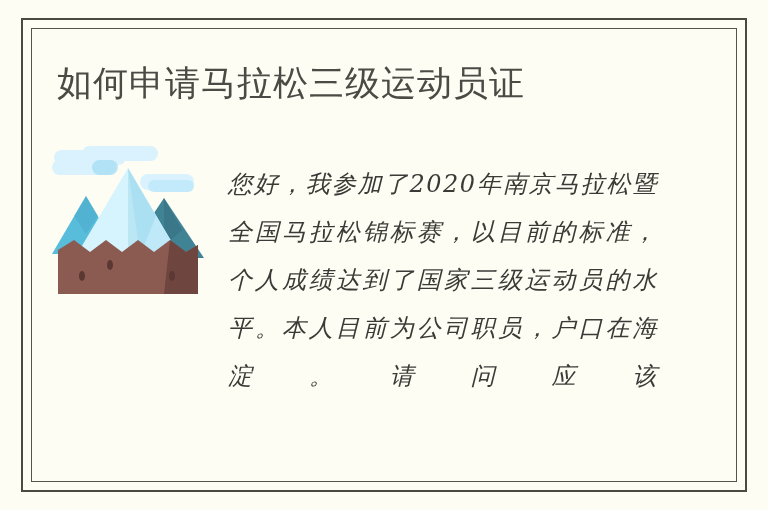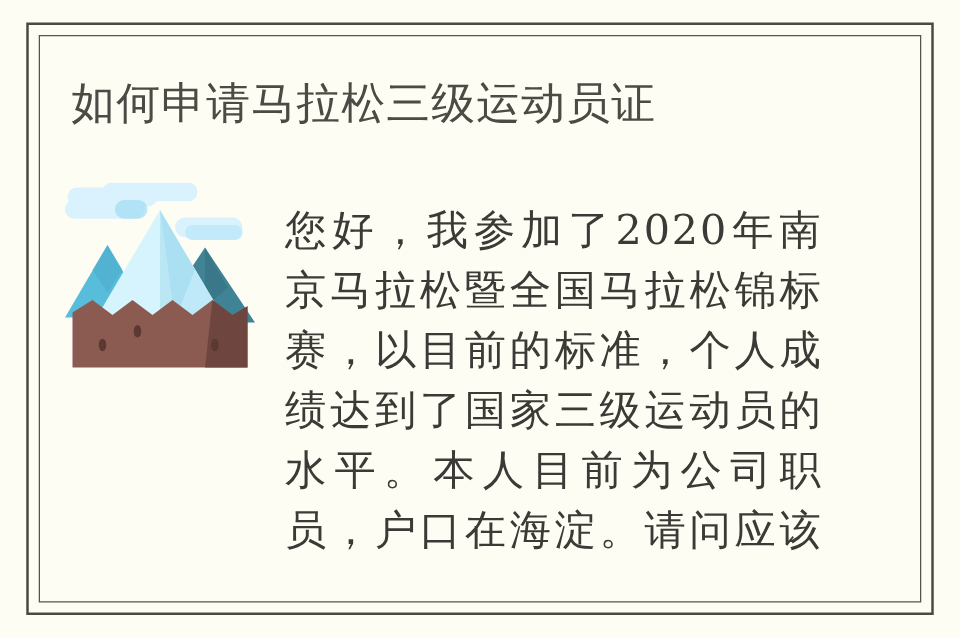--- a/index.html
+++ b/index.html
@@ -68,26 +68,27 @@
   }
   .illustration svg { display: block; }
 
   
   .body-text {
     position: absolute;
     left: 228px;
     top: 160px;
     width: 430px;
     font-family: "DejaVu Serif", "Liberation Serif", serif;
-    font-size: 33px;
+    font-size: 24px;
     line-height: 48px;
     color: #3b3a36;
     letter-spacing: 1.5px;
     text-align: justify;
     text-justify: inter-character;
+    font-style: italic;
     font-weight: 400;
   }
   .body-text::after {
     content: "";
     display: inline-block;
     width: 100%;
   }
 </style>
 </head>
 <body>

